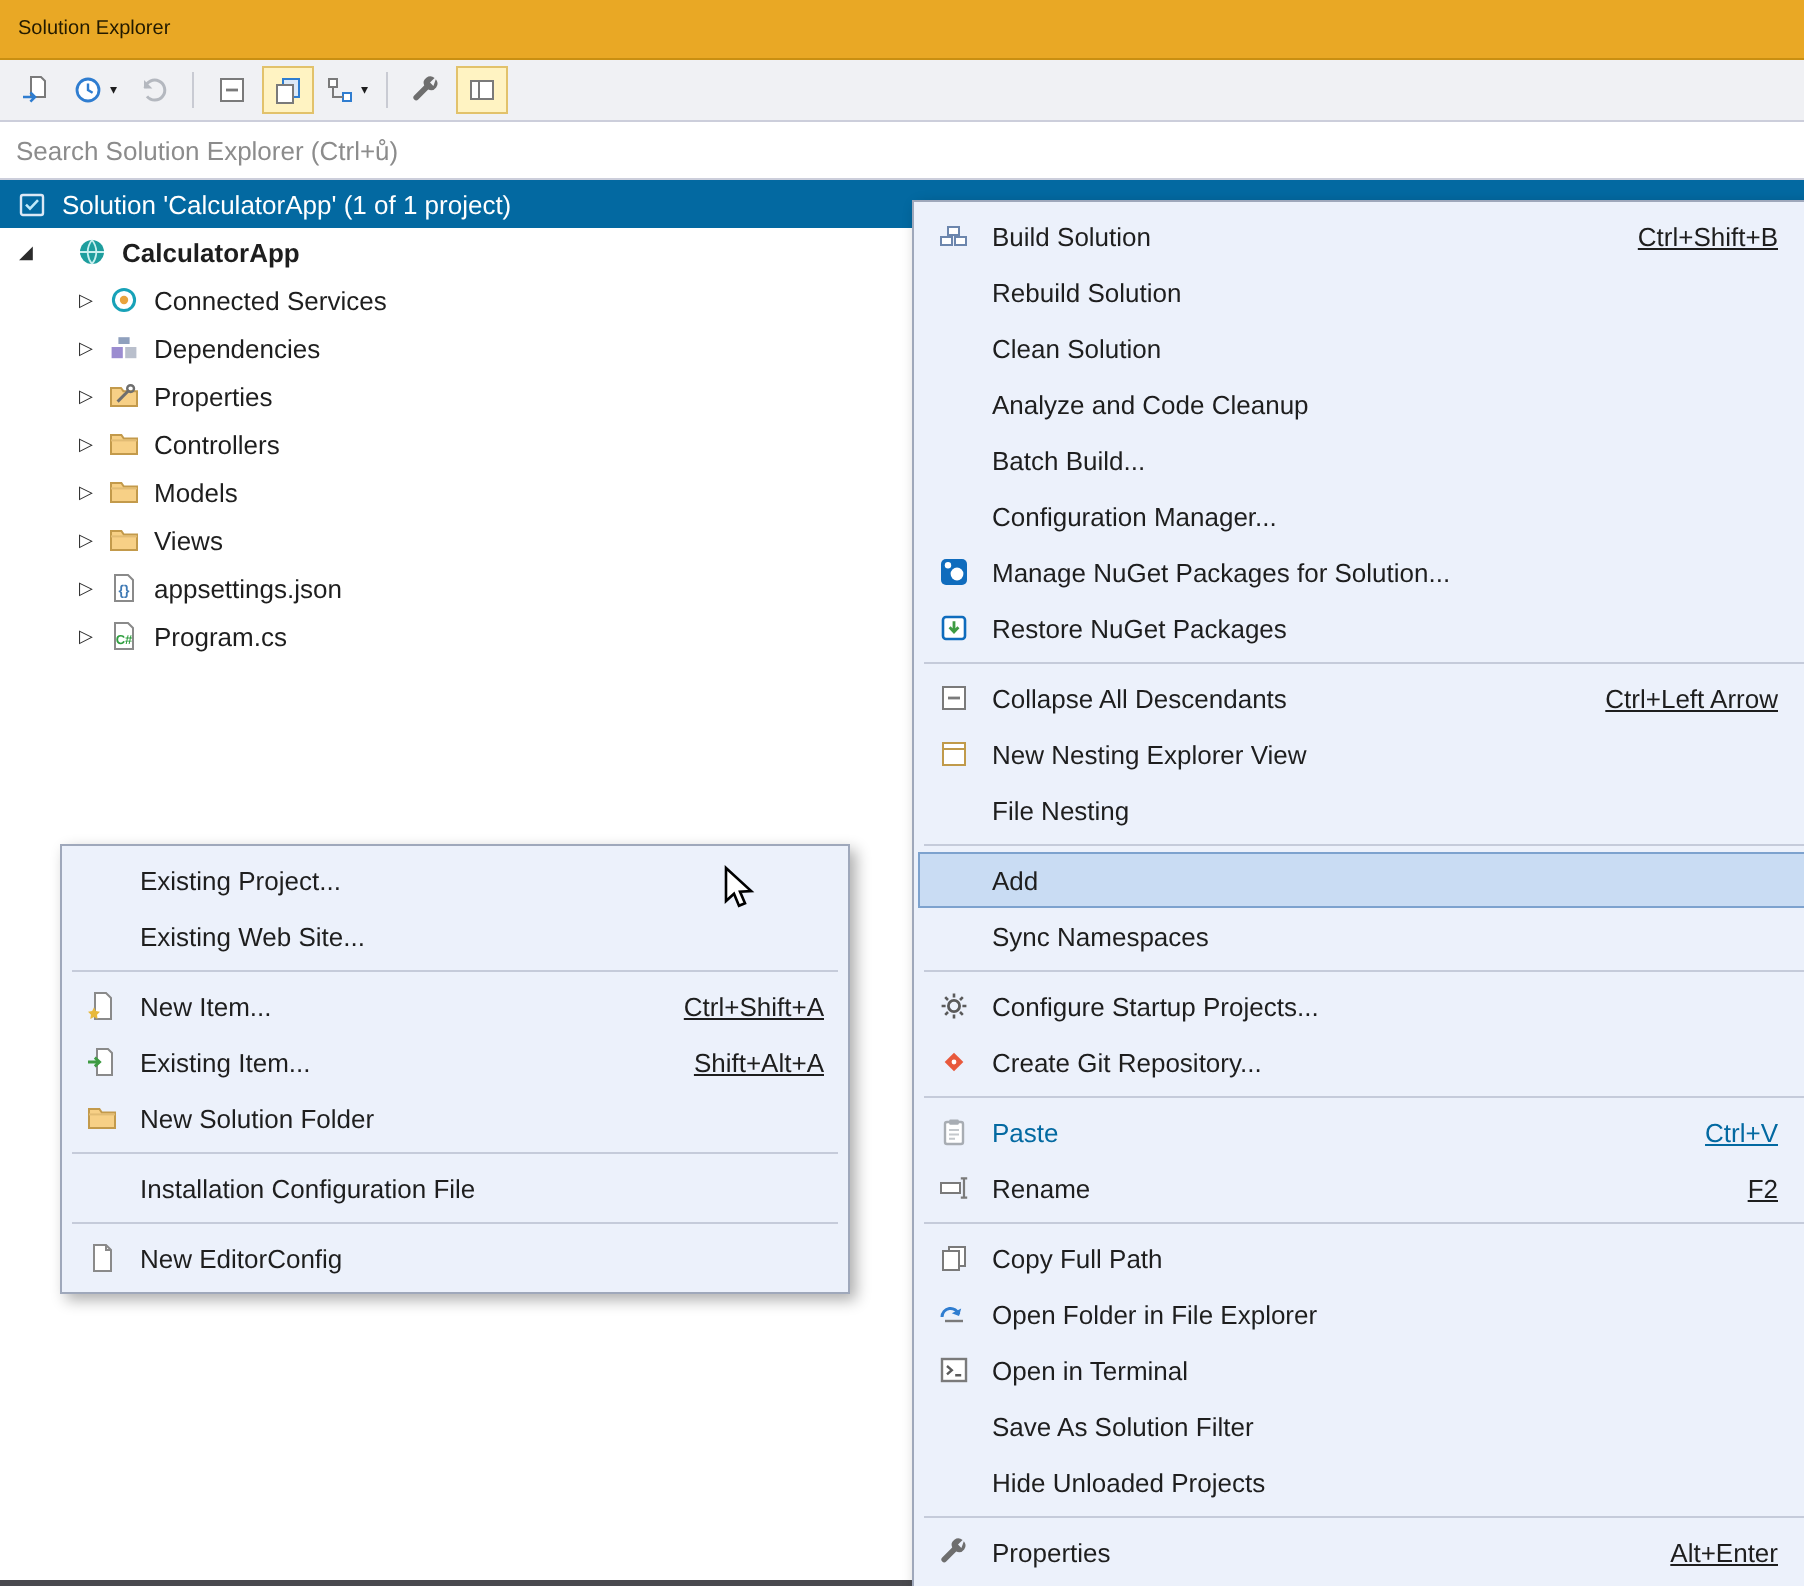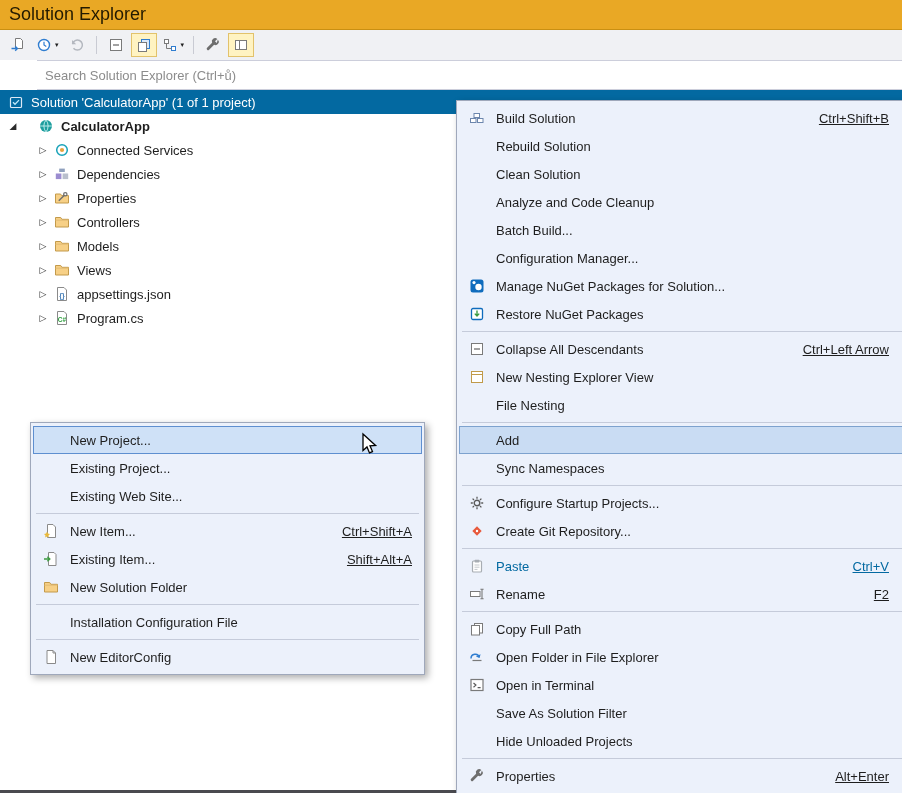--- a/index.html
+++ b/index.html
@@ -8,40 +8,40 @@
     width:902px; height:793px; position:relative; overflow:hidden;
     background:#ffffff; color:#1e1e1e;
     font-family:"Liberation Sans", sans-serif; font-size:13px;
   }
 
   
   .titlebar {
     height:30px; background:#E9A825; display:flex; align-items:center;
     padding:0 9px; border-bottom:1px solid #C98F12;
   }
-  .titlebar .title { font-size:18px; color:#231a00; }
+  .titlebar .title { font-size:10px; color:#231a00; }
 
   
   .toolbar {
     height:30px; background:#F0F1F4; display:flex; align-items:center;
     padding:0 5px; gap:2px;
   }
   .tb {
     height:24px; min-width:26px; padding:0 2px; display:flex; align-items:center;
     justify-content:center; border:1px solid transparent; cursor:default;
   }
   .tb.pressed { background:#FFF3C2; border-color:#E2C26B; }
   .tb .caret { font-size:7px; margin-left:3px; color:#1e1e1e; }
   .tsep { width:1px; height:18px; background:#C9CBD3; margin:0 4px; }
   .tb svg { display:block; }
 
   
   .search-row {
     height:30px; background:#fff; border-top:1px solid #CCCEDB;
-    border-bottom:1px solid #CCCEDB; display:flex; align-items:stretch;margin-left:37px;
+    border-bottom:1px solid #CCCEDB; display:flex; align-items:stretch;
   }
   .search-row input {
     flex:1; border:none; outline:none; padding:0 8px; font:inherit; color:#1e1e1e;
     background:transparent;
   }
   .search-row input::placeholder { color:#8C8C8C; }
 
   
   .tree { position:absolute; left:0; top:90px; right:0; bottom:3px; background:#fff; }
   .trow { height:24px; display:flex; align-items:center; white-space:nowrap; }
@@ -461,24 +461,20 @@
         <svg width="16" height="16" viewBox="0 0 16 16">
           <path d="M12.9 2.6a3.3 3.3 0 0 1-3.8 5.2l-5 5a1.4 1.4 0 0 1-2-2l5-5a3.3 3.3 0 0 1 5.2-3.8L10 4.3l1.7 1.7z" fill="#6E6E6E"></path>
         </svg>
       </span>
     <span class="lbl">Properties</span>
     <span class="sc">Alt+Enter</span>
   </div>
 </div>
 
 <div class="menu" id="add-submenu">
-  <div class="cm-item hl">
-    <span class="mi"></span>
-    <span class="lbl">New Project...</span>
-  </div>
   <div class="cm-item">
     <span class="mi"></span>
     <span class="lbl">Existing Project...</span>
   </div>
   <div class="cm-item">
     <span class="mi"></span>
     <span class="lbl">Existing Web Site...</span>
   </div>
   <div class="sep"></div>
   <div class="cm-item">

